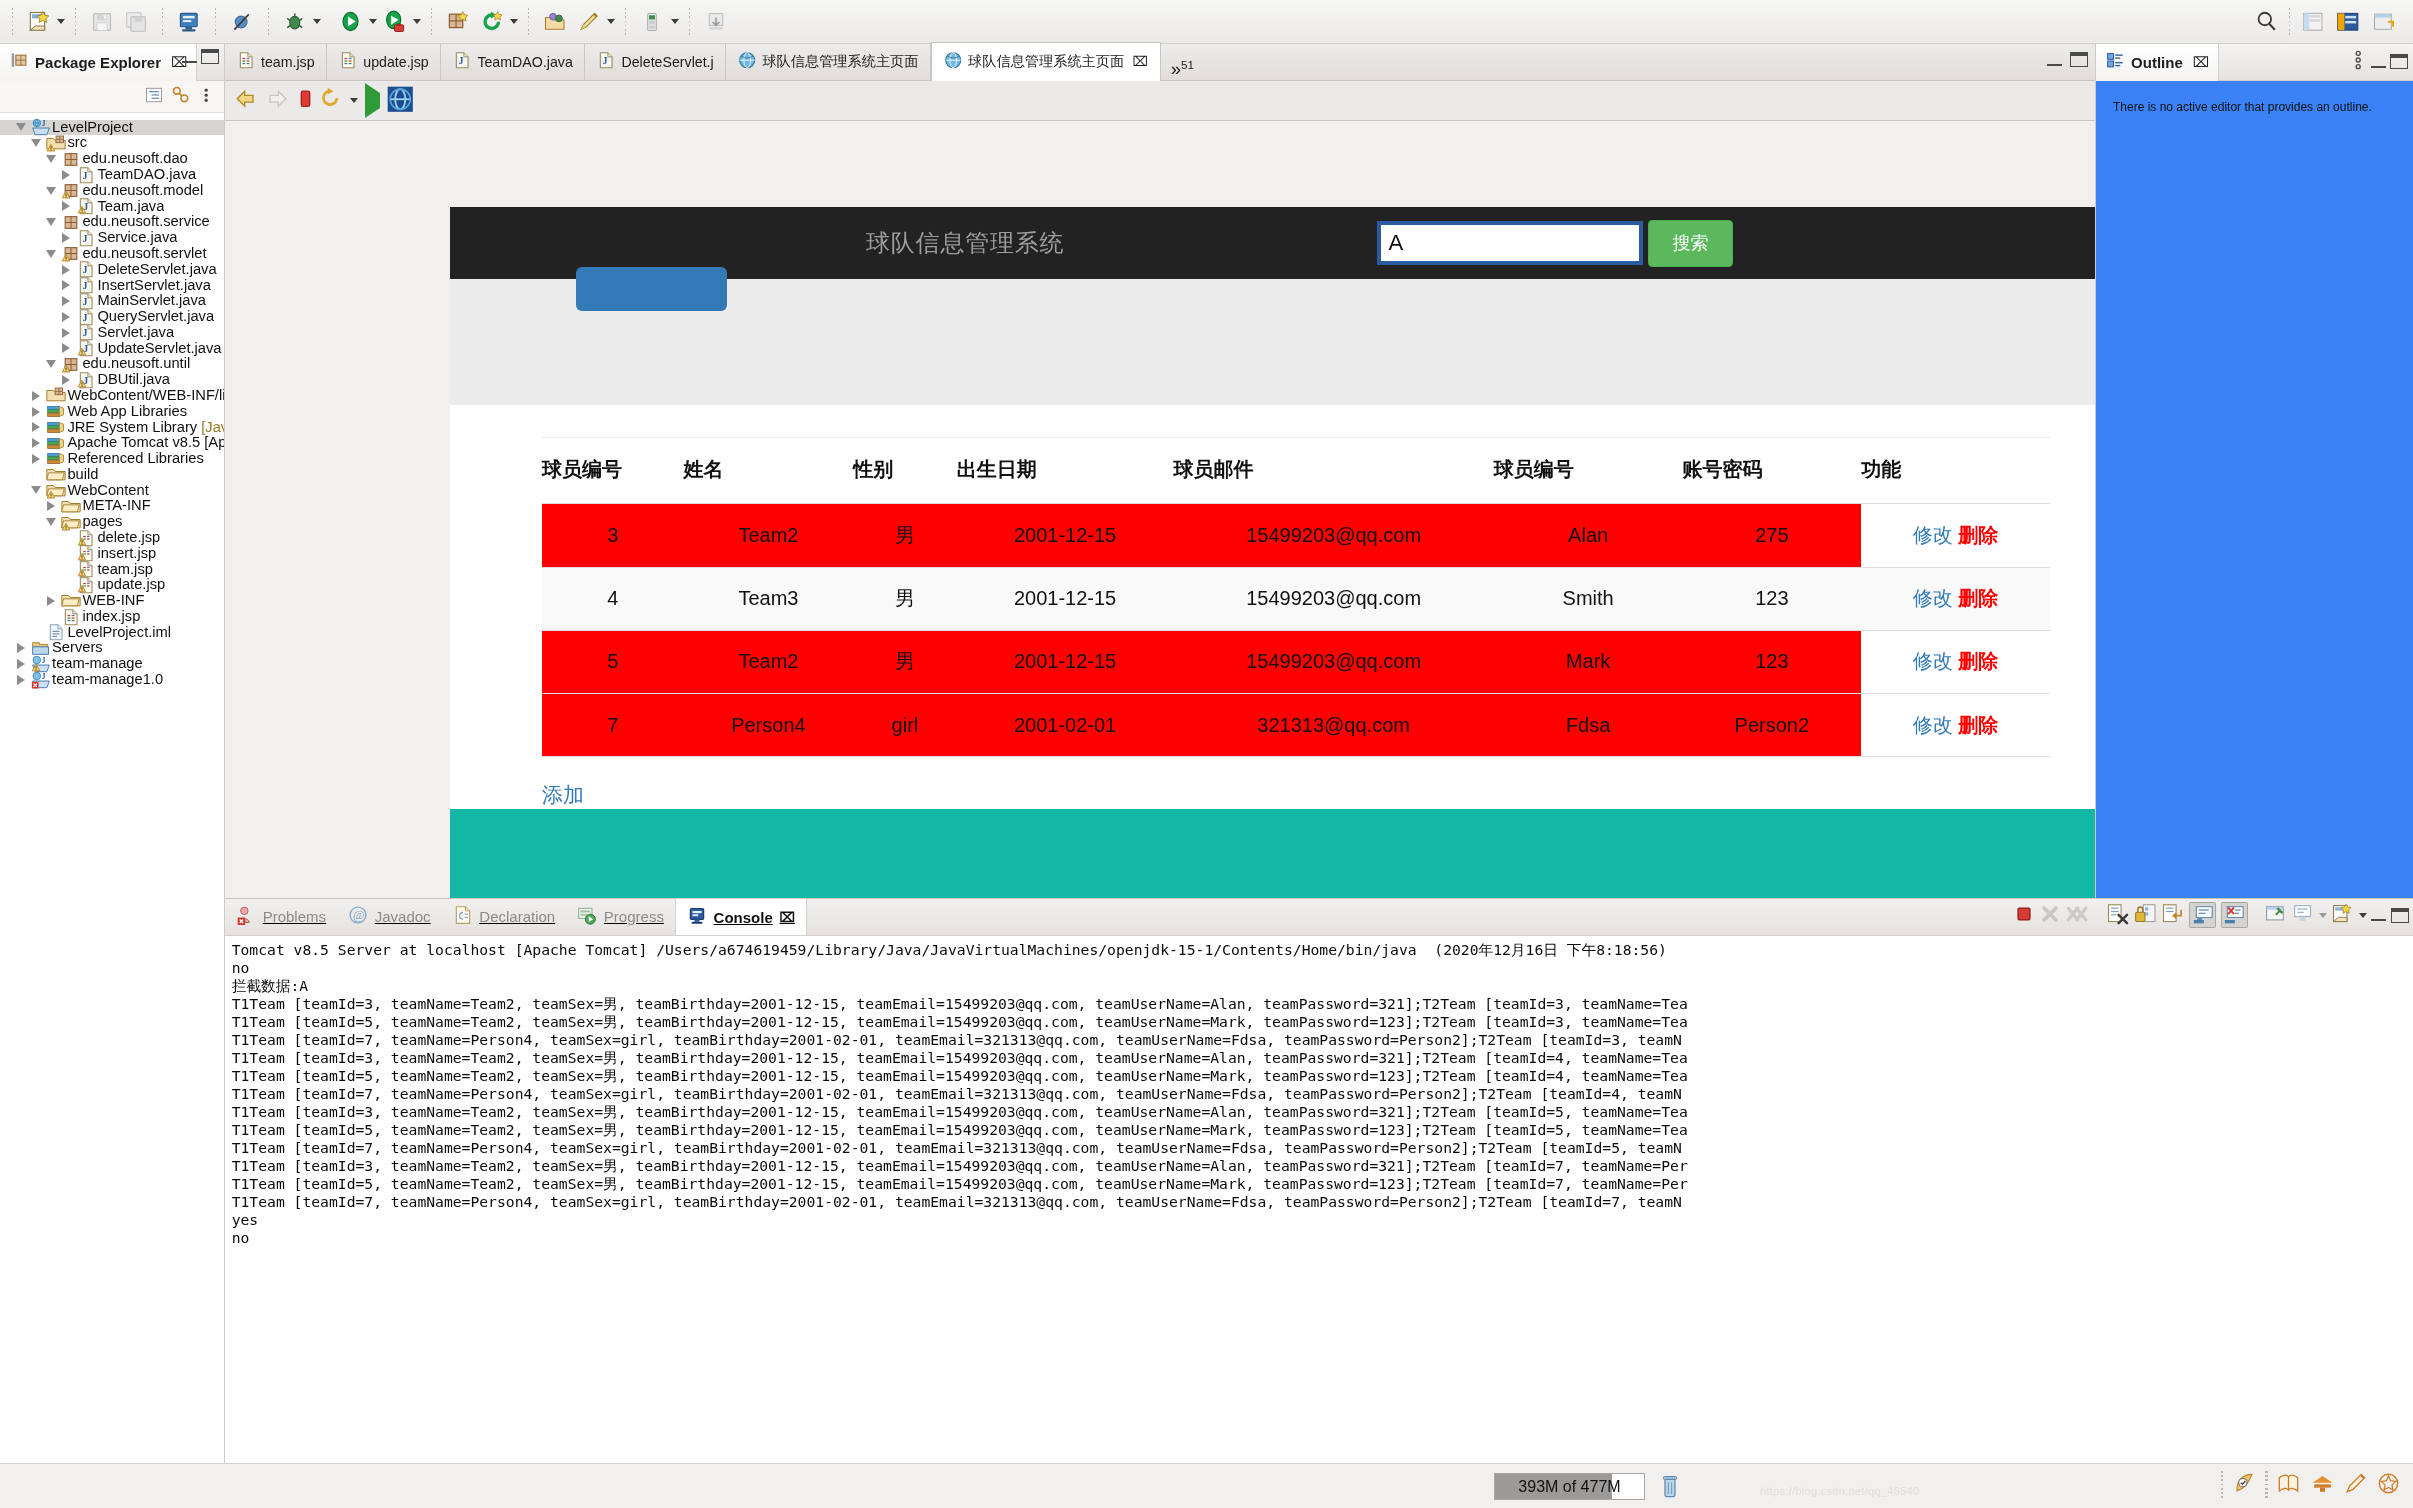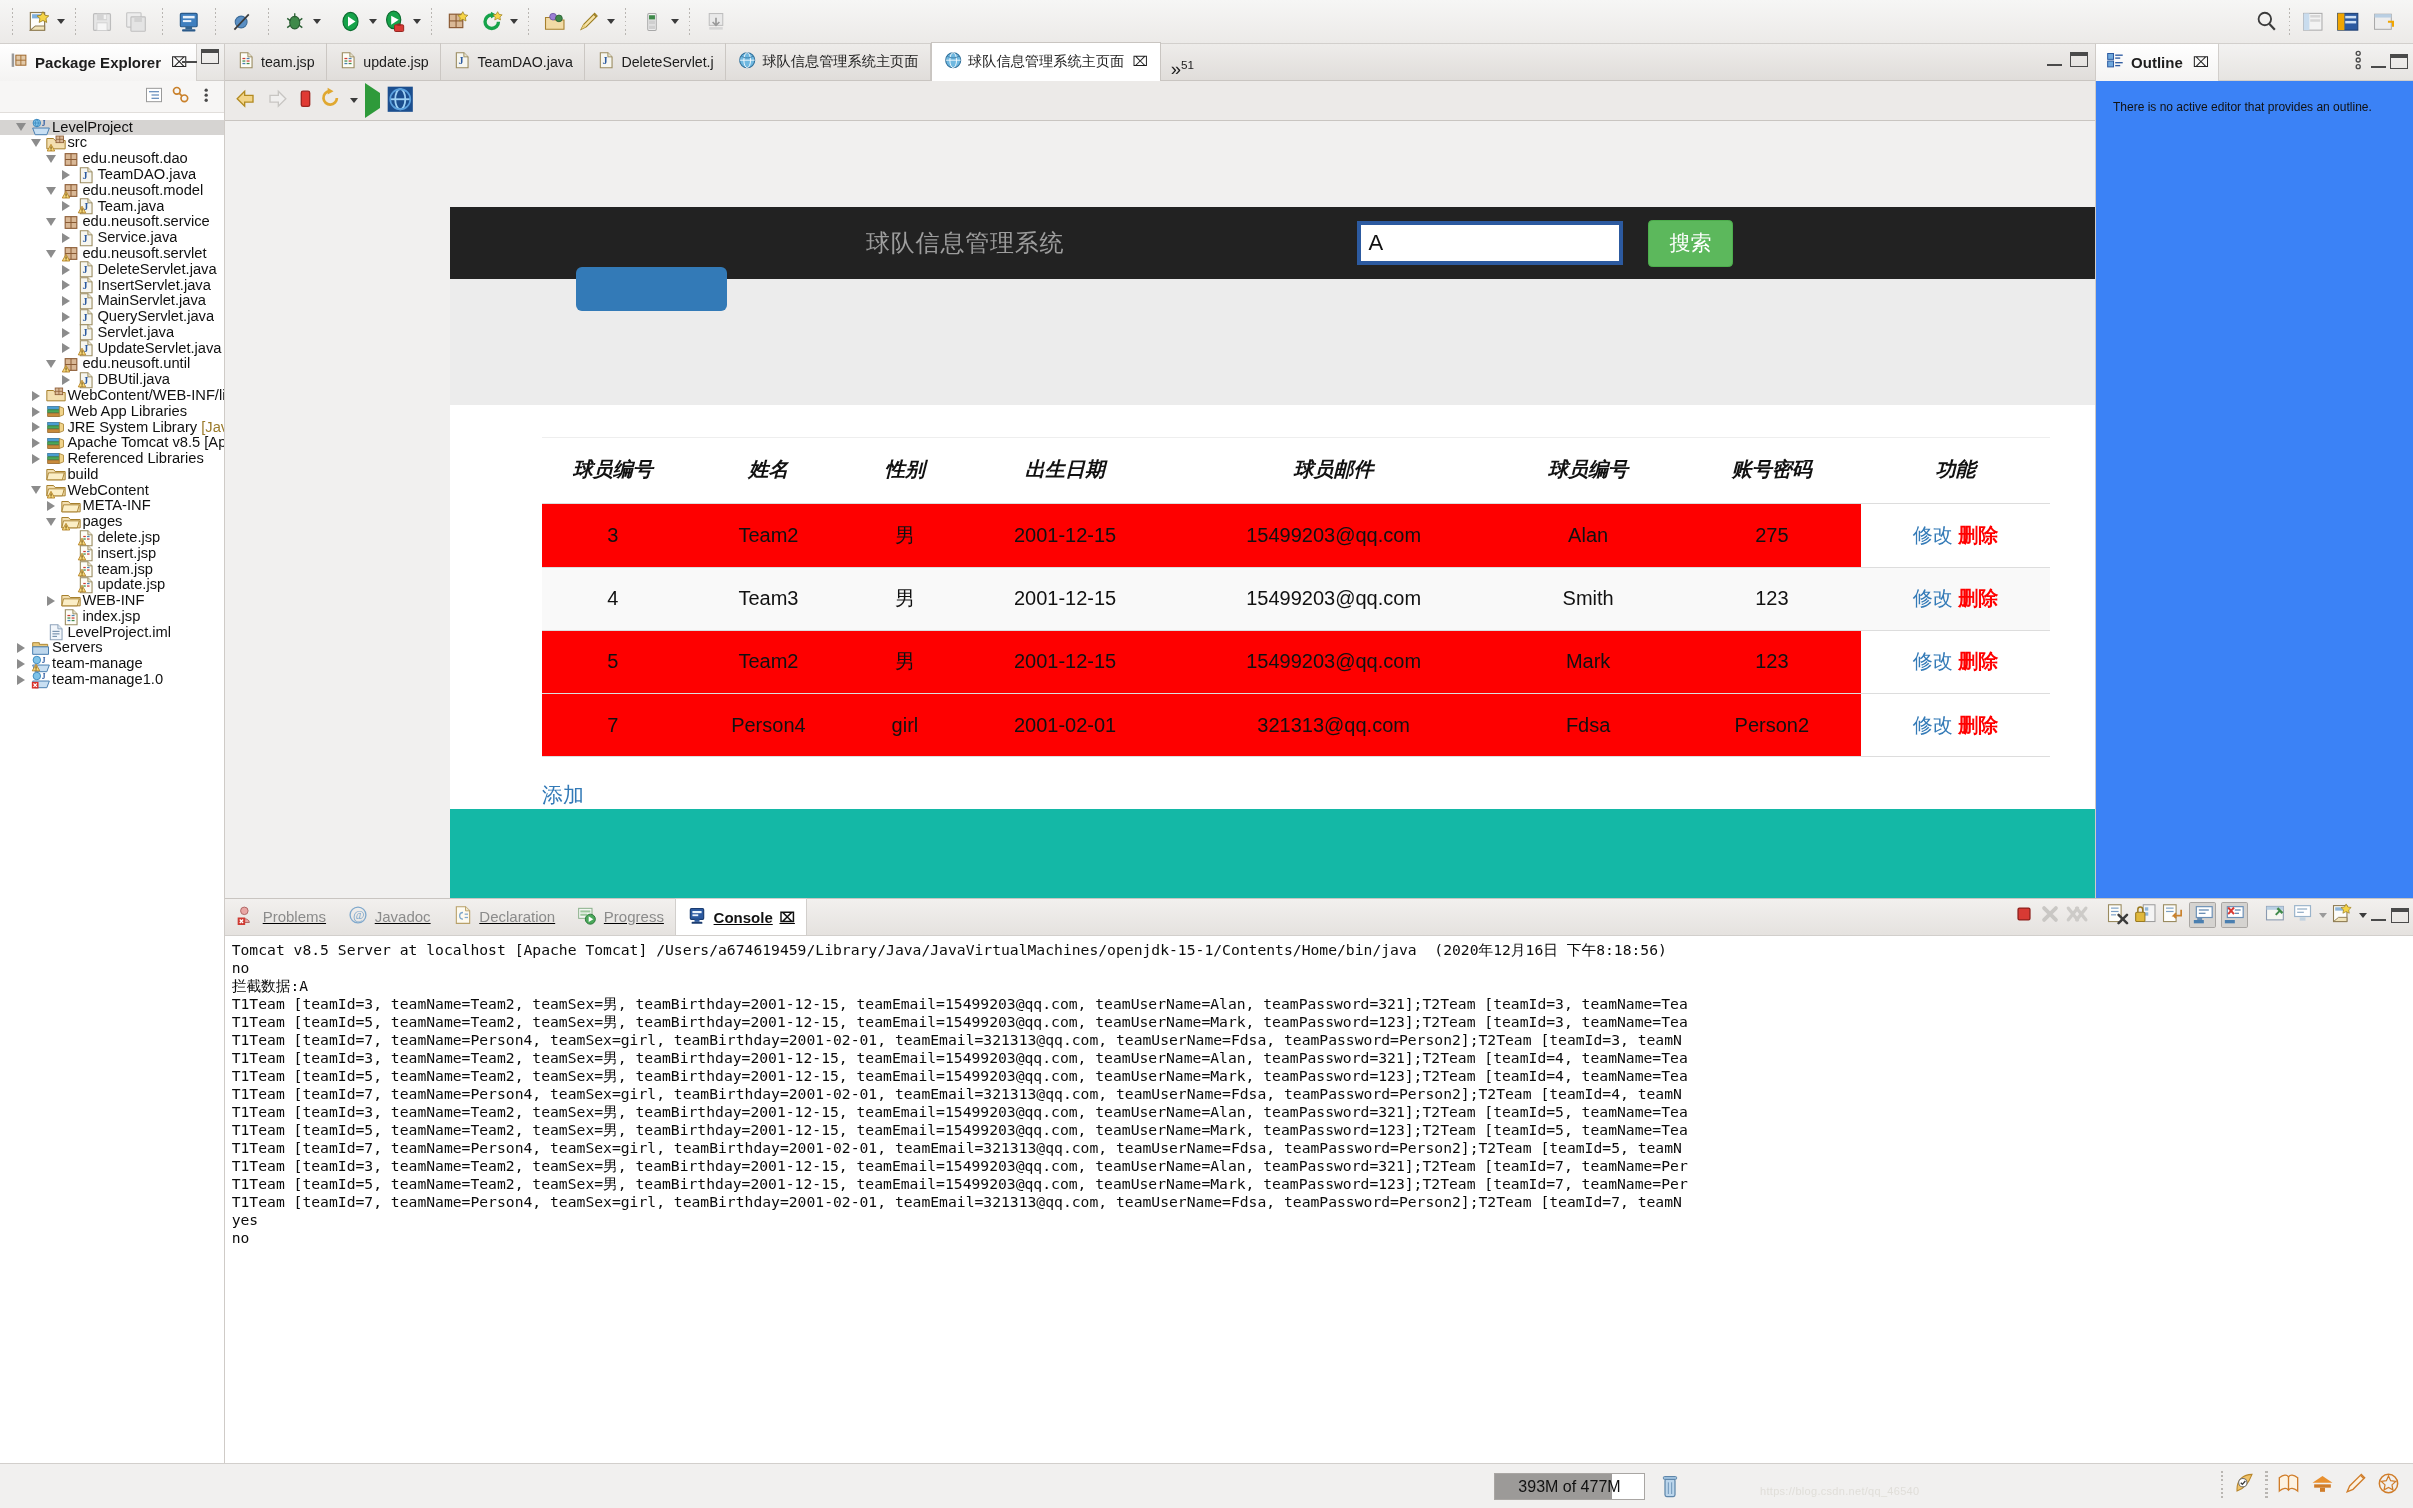--- a/index.html
+++ b/index.html
@@ -97,30 +97,30 @@
 
   
   .webview { position:absolute; left:225px; top:163px; width:1870px; height:735px;
              background:#14b8a6; overflow:hidden;}
   .site-header { height:72px; background:#222222; display:flex; align-items:center; padding:0 0 0 0;}
   .site-title { color:#9d9d9d; font-size:24px; margin-left:416px; letter-spacing:0.8px;}
   .hdr-search { margin-left:auto; margin-right:587px; display:flex; align-items:center; gap:5px;}
   .search-box { width:266px; height:44px; background:#fff; border:4.2px solid #2c5aa0; padding:0 7.5px;
                 font-size:22px; color:#111; display:flex; align-items:center; line-height:1;}
   .search-btn { width:85px; height:47px; background:#5cb85c; border:0.8px solid #4cae4c; border-radius:4.2px;
-                color:#fff; font-size:21px; display:flex; align-items:center; justify-content:center;margin-left:20px;}
+                color:#fff; font-size:18px; display:flex; align-items:center; justify-content:center;}
   .sub-strip { height:126px; background:#ececec; position:relative;}
   .blue-pill { position:absolute; left:126px; top:-11.7px; width:151px; height:44px;
                background:#337ab7; border-radius:5.9px;}
   .white-gap { height:32px; background:#fff;}
   .page-body { background:#fff; padding:0 92px 0 92px;}
   .page-h1 { font-size:52px; font-weight:bold; color:#111; margin:37px 0 15px 0; letter-spacing:0.8px;}
   table.data { width:1508px; border-collapse:collapse; font-size:20px; color:#111;}
-  table.data th { text-align:center; font-weight:bold; padding:18.4px 0 20px 0; border-bottom:1.7px solid #dddddd;
-                  border-top:1.7px solid #eee;font-style:italic;}
+  table.data th { text-align:left; font-weight:bold; padding:18.4px 0 20px 0; border-bottom:1.7px solid #dddddd;
+                  border-top:1.7px solid #eee;}
   table.data td { padding:17.6px 0; border-bottom:0.8px solid #dddddd; text-align:center;}
   table.data tr.striped td { background:#f9f9f9; }
   table.data tr.red td { background:#fe0000; }
   table.data tr.red td.act { background:#fff; }
   table.data tr.striped td.act { background:#f9f9f9; }
   td.act a.mod { color:#337ab7; text-decoration:none;}
   td.act a.del { color:#ff0000; font-weight:bold; text-decoration:none;}
   .add-link { display:inline-block; margin:23.5px 0 0 0; font-size:21px; color:#337ab7; text-decoration:none;}
   .col0{width:126px} .col1{width:151px} .col2{width:92px} .col3{width:193px}
   .col4{width:285px} .col5{width:168px} .col6{width:159px} .col7{width:168px}

